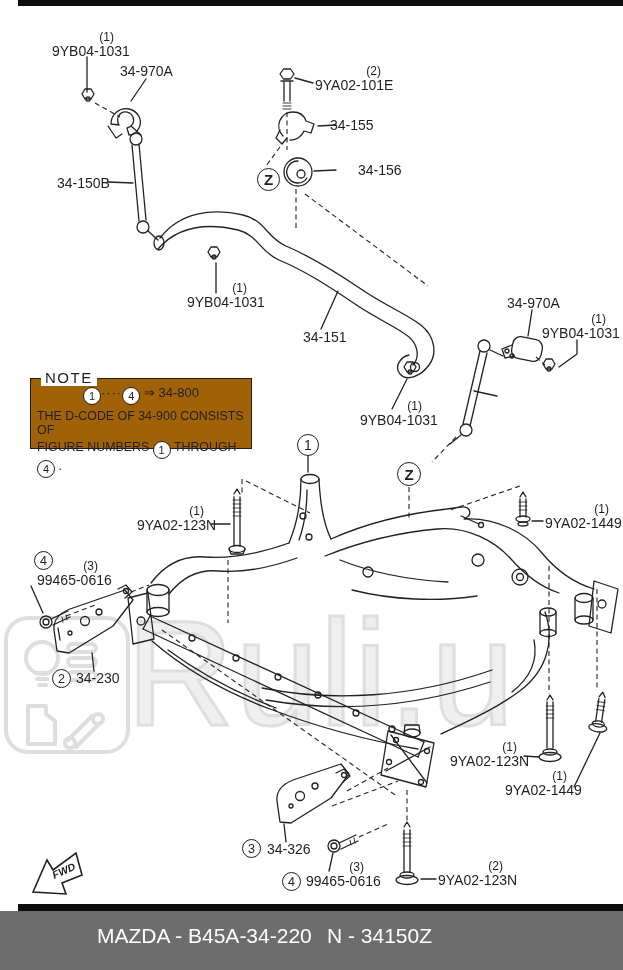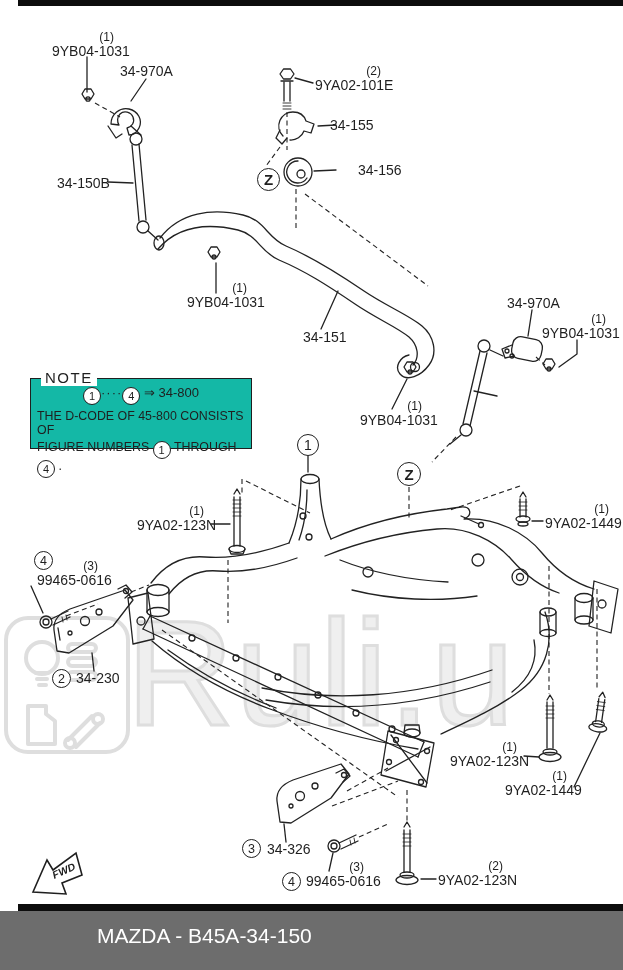--- a/index.html
+++ b/index.html
@@ -15,21 +15,21 @@
   
   .lbl{position:absolute;z-index:2;font-size:14px;line-height:1.05;white-space:nowrap;text-align:right;}
   .lbl.la{text-align:left;}
   .lbl .qty{display:block;font-size:12px;padding-right:6px;}
   .hl{position:absolute;z-index:2;left:498px;top:382px;width:82px;height:31px;background:#f5928e;
       color:#8b3a3a;font-size:14.5px;display:flex;align-items:center;padding-left:12px;box-sizing:border-box;}
   .marker{position:absolute;z-index:2;border:1.4px solid #1f1f1f;border-radius:50%;background:#fff;
           display:flex;align-items:center;justify-content:center;box-sizing:border-box;}
   
   .note{position:absolute;z-index:2;left:30px;top:378px;width:222px;height:71px;border:1.6px solid #1f1f1f;
-        font-size:12.4px;background:#14b8a6;box-sizing:border-box;}
+        font-size:12.4px;background:#a16207;box-sizing:border-box;}
   .note-title{position:absolute;top:-10px;left:10px;background:#fff;padding:0 4px;font-size:15px;letter-spacing:1.5px;}
   .note-l1{margin:6px 0 0 0;text-align:center;font-size:13px;}
   .note-l2{margin:4px 0 0 6px;}
   .note-l3{margin:3px 0 12px 6px;}
   .ncirc{display:inline-flex;width:16px;height:16px;border:1.2px solid #1f1f1f;border-radius:50%;
          align-items:center;justify-content:center;font-size:11px;vertical-align:-3px;background:#fff;}
   .dots{letter-spacing:1px;}
   
   .footer-black{position:absolute;left:18px;right:0;top:904px;height:7px;background:#0d0d0d;z-index:3;}
   .footer-gray{position:absolute;left:0;right:0;top:911px;height:59px;background:#6d6d6d;z-index:3;}
@@ -320,28 +320,29 @@
   <div class="marker" style="left:242px;top:839px;width:19px;height:19px;font-size:12.5px;">3</div>
   <div class="marker" style="left:282px;top:872px;width:19px;height:19px;font-size:12.5px;">4</div>
 
   <div class="note">
     <span class="note-title">NOTE</span>
     <div class="note-l1">
       <span class="ncirc">1</span><span class="dots">····</span><span class="ncirc">4</span>
       <span>⇒</span>
       <span>34-800</span>
     </div>
-    <div class="note-l2">THE D-CODE OF  45-800  CONSISTS OF</div>
+    <div class="note-l2">THE D-CODE OF  34-900  CONSISTS OF</div>
     <div class="note-l3">
       <span>FIGURE NUMBERS</span>
       <span class="ncirc">1</span>
       <span>THROUGH</span>
       <span class="ncirc">4</span>
       <span>.</span>
     </div>
   </div>
 
   <div class="footer-black"></div>
   <div class="footer-gray">
-    <span class="footer-text" style="left:97px;">MAZDA - B45A-34-150</span>
+    <span class="footer-text" style="left:97px;">MAZDA - B45A-34-220</span>
+    <span class="footer-text" style="left:327px;">N - 34150Z</span>
   </div>
 
 </div>
 
 </body></html>

